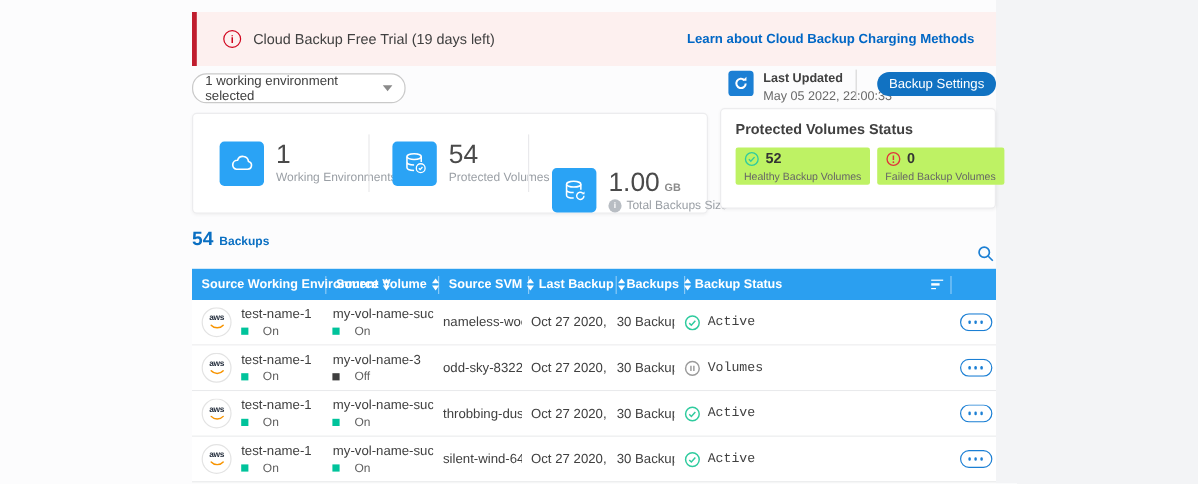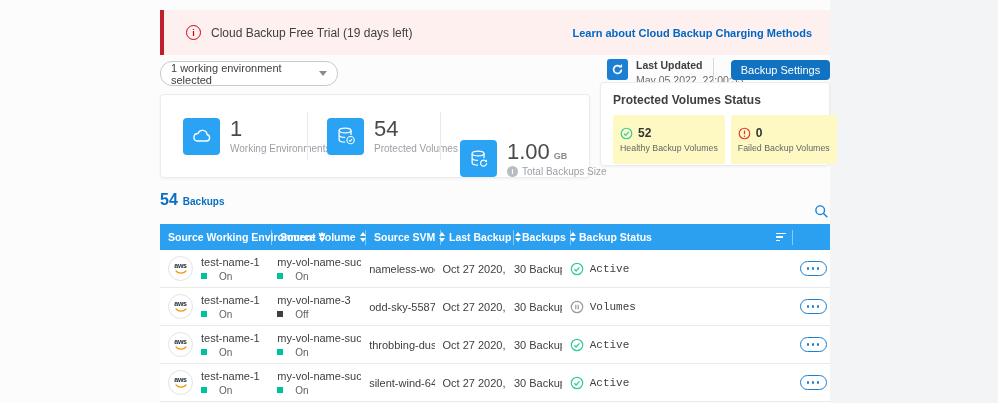--- a/index.html
+++ b/index.html
@@ -25,45 +25,45 @@
   .env-select-label { font-size:11px; color:#404040; }
   .caret-down { width:0; height:0; border-left:4px solid transparent; border-right:4px solid transparent;
                 border-top:5px solid #8a8a8a; }
   .refresh-btn { position:absolute; left:607px; top:59px; width:21px; height:21px; background:#1b7fd4;
                  border-radius:3px; display:flex; align-items:center; justify-content:center; border:none; cursor:pointer; }
   .last-updated { position:absolute; left:636px; top:59px; }
   .lu-label { font-size:10.5px; font-weight:bold; color:#404040; margin-bottom:3px; }
   .lu-value { font-size:10.5px; color:#6a6a6a; }
   .toolbar-divider { position:absolute; left:713px; top:58px; width:1px; height:24px; background:#d8d8d8; }
   .backup-settings-btn { position:absolute; left:731px; top:60px; width:99px; height:20px; background:#1172c2;
-                         border:none; border-radius:4px; color:#fff; font-size:11px; display:flex;
+                         border:none; border-radius:10px; color:#fff; font-size:11px; display:flex;
                          align-items:center; justify-content:center; cursor:pointer; }
 
   
   .card { background:#fff; border:1px solid #ececee; border-radius:4px; box-shadow:0 1px 3px rgba(0,0,0,.05); }
   .stats-card { position:absolute; left:160px; top:94px; width:430px; height:84px; display:flex; align-items:center; }
   .stat { display:flex; align-items:center; gap:10px; height:100%; }
   .stat.s1 { width:146px; padding-left:22px; }
   .stat.s2 { width:132px; padding-left:19px; }
   .stat.s3 { width:150px; padding-left:19px;align-items:flex-end; }
   .stat-divider { width:1px; height:48px; background:#e9e9ec; flex:none; }
   .stat-icon { width:37px; height:37px; border-radius:4px; background:#2aa3f5; display:flex;
                align-items:center; justify-content:center; flex:none; }
   .stat-num-row { display:flex; align-items:baseline; }
   .stat-num { font-size:22px; color:#4a4a4a; line-height:22px; }
   .stat-unit { font-size:9px; font-weight:bold; color:#8b8b8b; margin-left:4px; }
   .stat-label { font-size:10px; color:#9a9fa5; margin-top:3px; white-space:nowrap; display:flex; align-items:center; }
   .info-gray { width:11px; height:11px; border-radius:50%; background:#b8bdc3; color:#fff; font-size:7px;
                font-weight:bold; display:inline-flex; align-items:center; justify-content:center; margin-right:4px; flex:none; cursor:pointer; }
 
   
-  .status-card { position:absolute; left:600px; top:82px; width:230px; height:84px; padding:10px 12px; }
+  .status-card { position:absolute; left:600px; top:90px; width:230px; height:84px; padding:10px 12px; }
   .status-title { font-size:12px; font-weight:bold; color:#404040; margin-bottom:8px; }
   .status-boxes { display:flex; gap:6px; }
-  .status-box { background:#fef9c3; border-radius:2px; padding:11px 7px; flex:none; }
+  .status-box { background:#bef264; border-radius:2px; padding:2px 7px; flex:none; }
   .sb-top { display:flex; align-items:center; gap:5px; font-size:12px; font-weight:bold; color:#333; }
   .sb-label { font-size:8.8px; color:#666; margin-top:3px; white-space:nowrap; }
 
   
   .backups-heading { position:absolute; left:160px; top:191px; display:flex; align-items:baseline; gap:5px; color:#0a6fc2; }
   .bh-count { font-size:16px; font-weight:bold; }
   .bh-label { font-size:10px; font-weight:bold; }
   .search-btn { position:absolute; left:812px; top:202px; width:18px; height:18px; background:none; border:none;
                 display:flex; align-items:center; justify-content:center; cursor:pointer; }
 
@@ -331,21 +331,21 @@
             </div>
         </span>
       </div>
       <div class="td c2">
         <div class="cell-main">my-vol-name-3</div>
         <div class="cell-state">
             <span class="state-dot off"></span>
             <span class="state-text">Off</span>
           </div>
       </div>
-      <div class="td c3">odd-sky-5587</div>
+      <div class="td c3">odd-sky-8322</div>
       <div class="td c4">Oct 27 2020, 7:51:35 pm</div>
       <div class="td c5">30 Backups</div>
       <div class="td c6 status-cell">
         <svg width="14" height="14" viewBox="0 0 16 16">
           <circle cx="8" cy="8" r="6.5" fill="none" stroke="#9b9b9b" stroke-width="1.4"></circle>
           <line x1="6.6" y1="5.5" x2="6.6" y2="10.5" stroke="#9b9b9b" stroke-width="1.4"></line>
           <line x1="9.4" y1="5.5" x2="9.4" y2="10.5" stroke="#9b9b9b" stroke-width="1.4"></line>
         </svg>
         <span>Volumes</span>
       </div>

